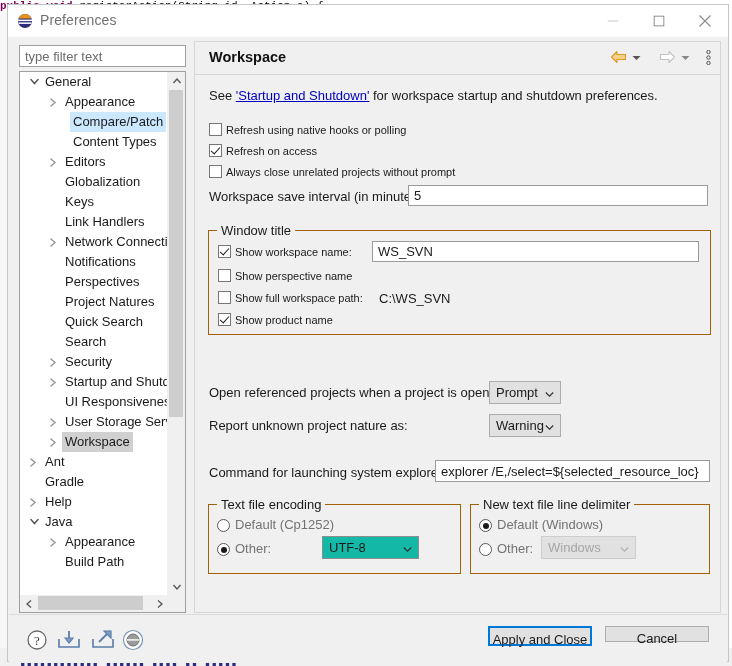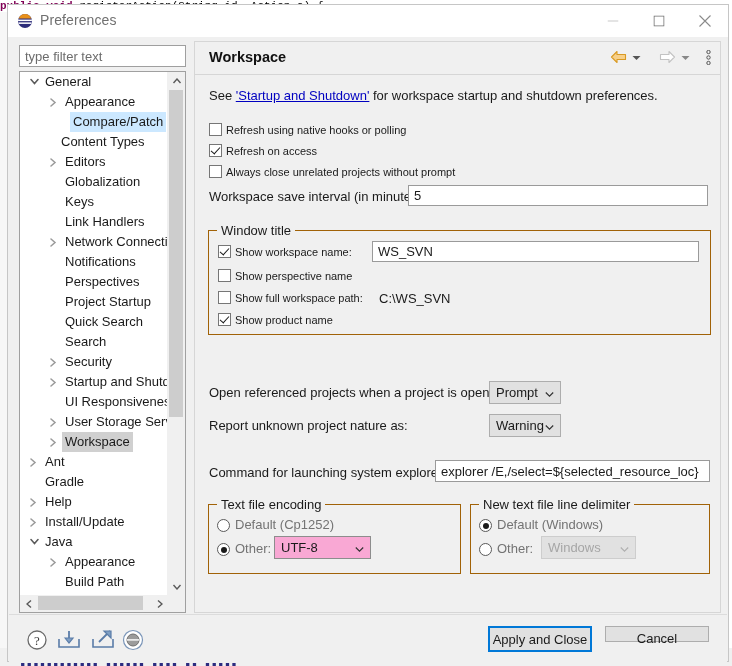--- a/index.html
+++ b/index.html
@@ -220,21 +220,21 @@
 
   
   .combo {
     position: absolute;
     background: #e1e1e1; border: 1px solid #adadad;
     box-sizing: border-box;
     font-size: 13px; color: #1a1a1a;
     line-height: 21px; padding-left: 6px;
     white-space: nowrap;
   }
-  .combo.white { background: #f9a8d4; border-color: #8d8d8d; }
+  .combo.white { background: #14b8a6; border-color: #8d8d8d; margin-left: 48px; }
   .combo.disabled { color: #a6a6a6; background: #e1e1e1; border-color: #cdcdcd; }
   .combo .carat { position: absolute; right: 6px; top: 50%; transform: translateY(-50%); }
 
   
   .radiorow { position: absolute; font-size: 13px; color: #737373; white-space: nowrap; }
   .rb {
     display: inline-block; vertical-align: -3px;
     width: 13px; height: 13px; margin-right: 5px;
     border: 1px solid #5a5a5a; border-radius: 50%;
     background: #ffffff; box-sizing: border-box; position: relative;
@@ -322,21 +322,21 @@
             <svg width="7" height="9" viewBox="0 0 7 9">
               <path d="M1 1 L5 4.5 L1 8" stroke="#9a9a9a" stroke-width="1.5" fill="none" stroke-linecap="round"></path>
             </svg>
           </span>
           <span class="lbl" style="left: 42px;">Appearance</span>
         </div>
         <div class="tree-item sel-hover">
           <span class="lbl" style="left: 42px; margin-left: 8px;">Compare/Patch</span>
         </div>
         <div class="tree-item">
-          <span class="lbl" style="left: 38px;">Content Types</span>
+          <span class="lbl" style="left: 50px;">Content Types</span>
         </div>
         <div class="tree-item">
           <span class="tw" style="left: 26px;">
             <svg width="7" height="9" viewBox="0 0 7 9">
               <path d="M1 1 L5 4.5 L1 8" stroke="#9a9a9a" stroke-width="1.5" fill="none" stroke-linecap="round"></path>
             </svg>
           </span>
           <span class="lbl" style="left: 42px;">Editors</span>
         </div>
         <div class="tree-item">
@@ -356,21 +356,21 @@
           </span>
           <span class="lbl" style="left: 42px;">Network Connections</span>
         </div>
         <div class="tree-item">
           <span class="lbl" style="left: 42px;">Notifications</span>
         </div>
         <div class="tree-item">
           <span class="lbl" style="left: 42px;">Perspectives</span>
         </div>
         <div class="tree-item">
-          <span class="lbl" style="left: 42px;">Project Startup</span>
+          <span class="lbl" style="left: 42px;">Project Natures</span>
         </div>
         <div class="tree-item">
           <span class="lbl" style="left: 42px;">Quick Search</span>
         </div>
         <div class="tree-item">
           <span class="lbl" style="left: 42px;">Search</span>
         </div>
         <div class="tree-item">
           <span class="tw" style="left: 26px;">
             <svg width="7" height="9" viewBox="0 0 7 9">
@@ -417,28 +417,20 @@
         <div class="tree-item">
           <span class="lbl" style="left: 22px;">Gradle</span>
         </div>
         <div class="tree-item">
           <span class="tw" style="left: 6px;">
             <svg width="7" height="9" viewBox="0 0 7 9">
               <path d="M1 1 L5 4.5 L1 8" stroke="#9a9a9a" stroke-width="1.5" fill="none" stroke-linecap="round"></path>
             </svg>
           </span>
           <span class="lbl" style="left: 22px;">Help</span>
-        </div>
-        <div class="tree-item">
-          <span class="tw" style="left: 6px;">
-            <svg width="7" height="9" viewBox="0 0 7 9">
-              <path d="M1 1 L5 4.5 L1 8" stroke="#9a9a9a" stroke-width="1.5" fill="none" stroke-linecap="round"></path>
-            </svg>
-          </span>
-          <span class="lbl" style="left: 22px;">Install/Update</span>
         </div>
         <div class="tree-item">
           <span class="tw" style="left: 6px;">
             <svg width="9" height="7" viewBox="0 0 9 7">
               <path d="M1 1.5 L4.5 5.5 L8 1.5" stroke="#5a5a5a" stroke-width="1.5" fill="none" stroke-linecap="round"></path>
             </svg>
           </span>
           <span class="lbl" style="left: 22px;">Java</span>
         </div>
         <div class="tree-item">
@@ -644,17 +636,17 @@
       </svg>
     </span>
     <span class="bottom-icon" style="left:113px;">
       <svg width="22" height="22" viewBox="0 0 22 22">
         <circle cx="11" cy="11" r="9.5" fill="#ffffff" stroke="#7a95b8" stroke-width="1.2"></circle>
         <circle cx="11" cy="11" r="6" fill="#9b9b9b" stroke="#6e6e6e" stroke-width="1"></circle>
         <rect x="5" y="10.2" width="12" height="1.4" fill="#ffffff"></rect>
       </svg>
     </span>
 
-    <div class="btn default" style="right:135px; top:11px; width:104px; height:26px; line-height:23px;">Apply and Close</div>
+    <div class="btn default" style="right:135px; top:11px; width:104px; height:20px; line-height:23px;">Apply and Close</div>
     <div class="btn" style="right:18px; top:11px; width:104px; height:16px; line-height:24px;">Cancel</div>
   </div>
 
 </div>
 
 </body></html>

